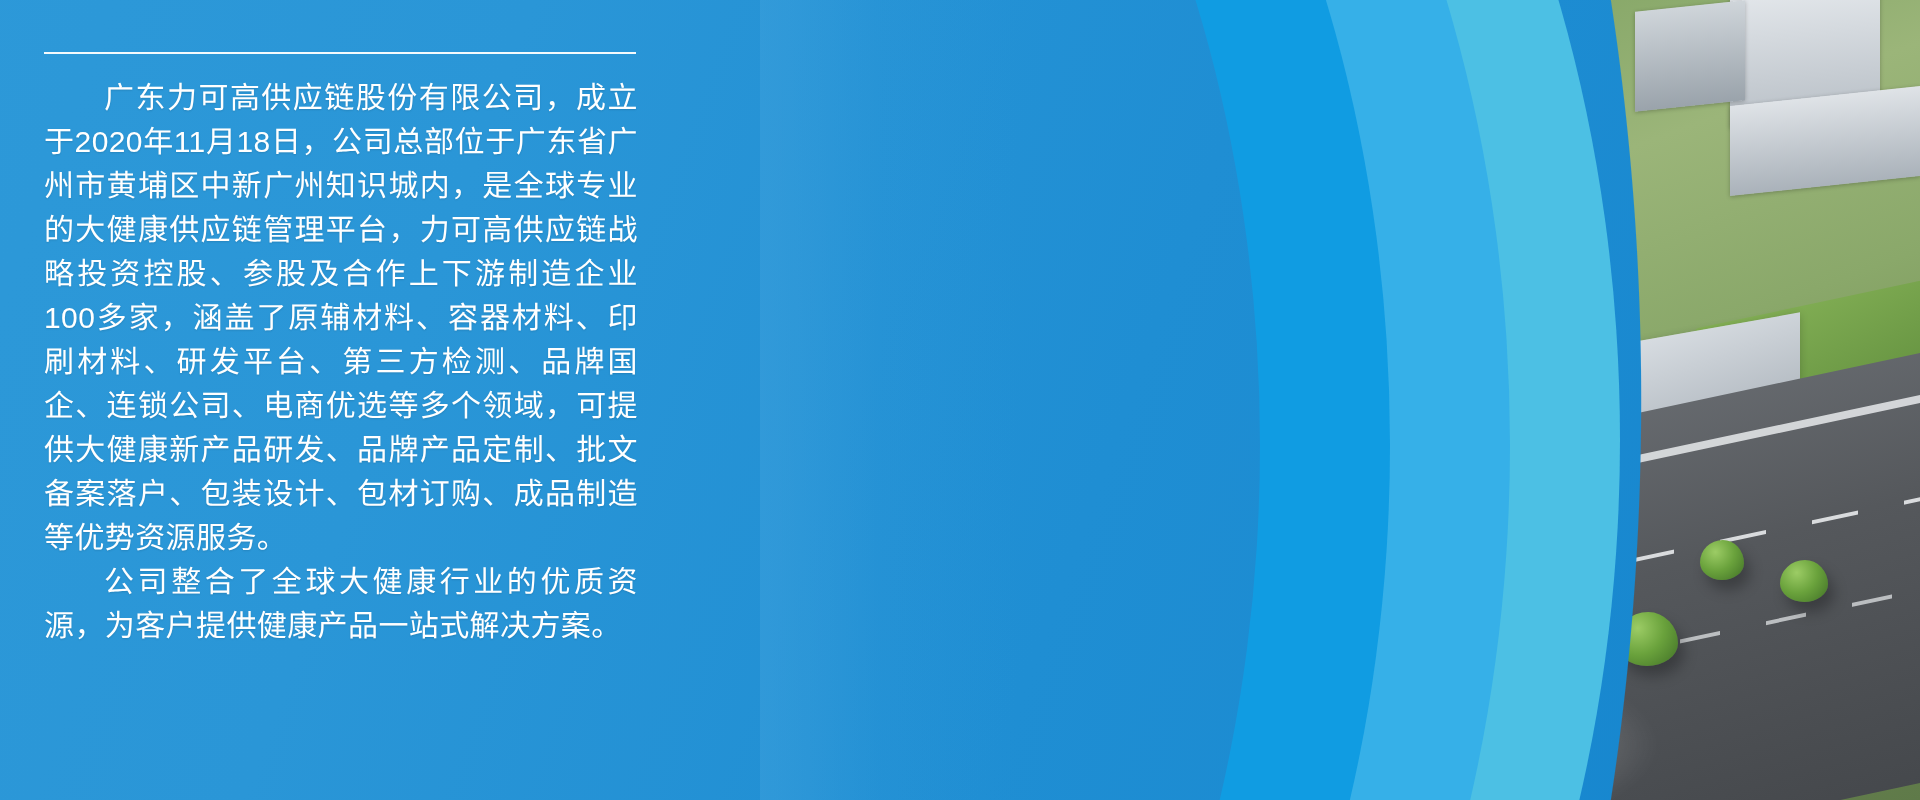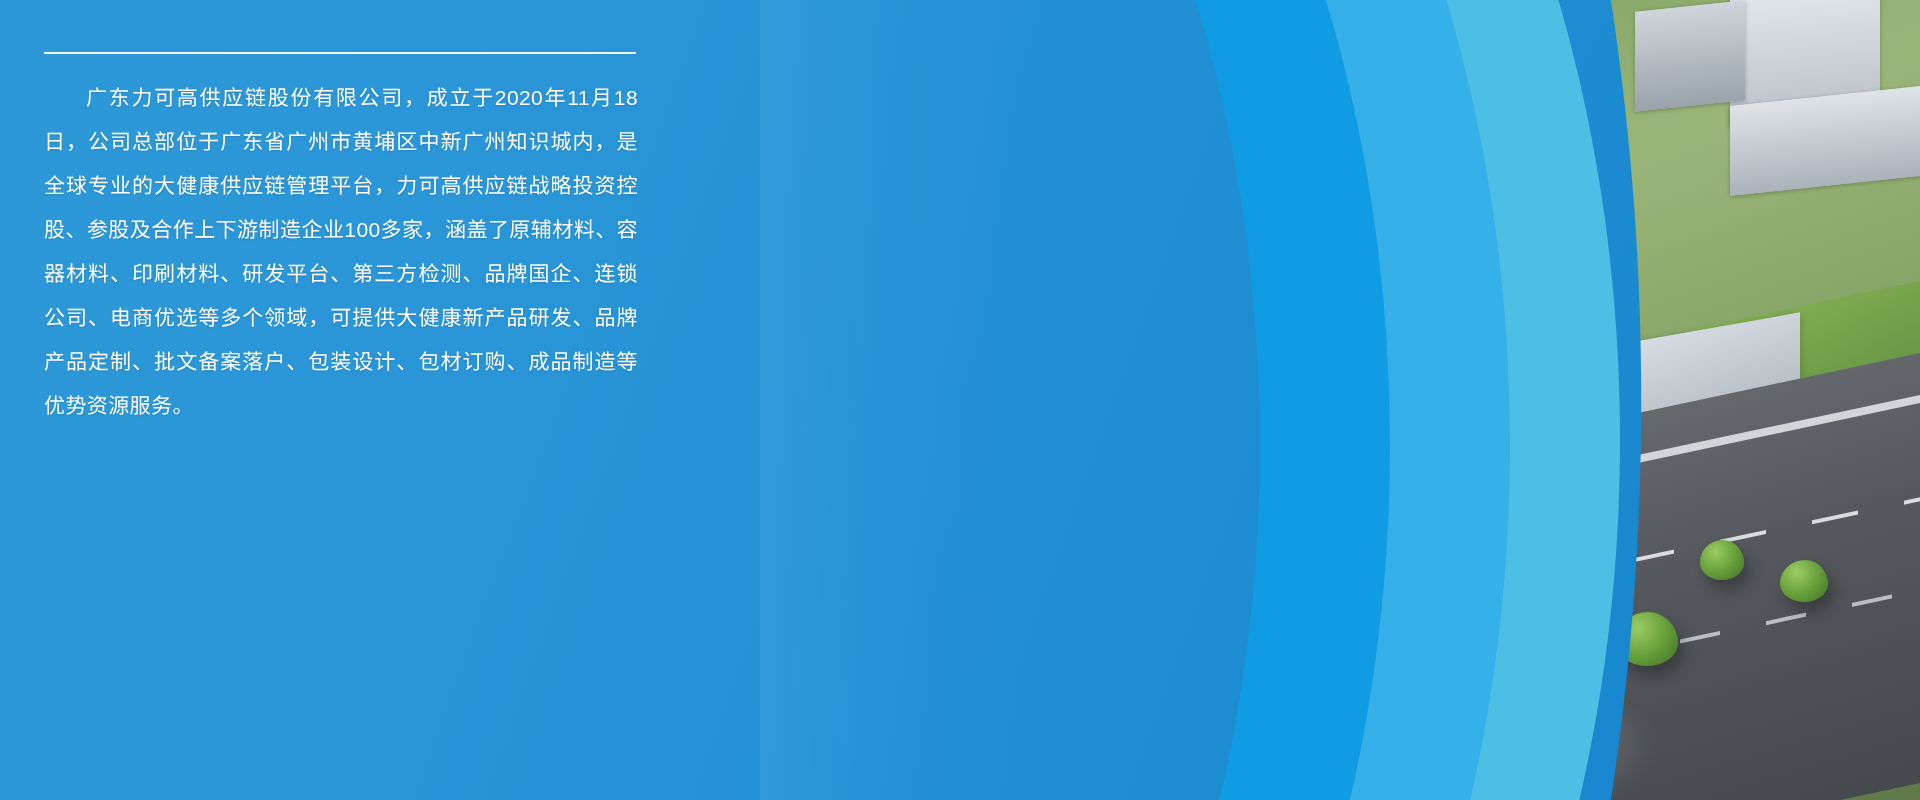--- a/index.html
+++ b/index.html
@@ -323,21 +323,21 @@
     text-shadow: 0 1px 3px rgba(0,0,0,.18);
   }
   #title-rule {
     width: 592px;
     height: 2px;
     background: rgba(255,255,255,.95);
     margin-bottom: 22px;
   }
   .para {
     color: #ffffff;
-    font-size: 21px;
+    font-size: 30px;
     line-height: 44px;
     letter-spacing: .4px;
     text-indent: 2em;
     text-align: justify;
     text-justify: inter-ideograph;
     width: 594px;
     text-shadow: 0 1px 2px rgba(0,0,0,.12);
   }
   .para + .para { margin-top: 0; }
 </style>
@@ -415,15 +415,16 @@
       <div class="car car-dark" style="left:424px; top:392px; width:40px; height:18px;"></div>
 
       <div class="haze"></div>
     </div>
     <div class="photo-tint"></div>
   </div>
 
   <div id="text-col">
     <div id="title-rule"></div>
     <p class="para">广东力可高供应链股份有限公司，成立于2020年11月18日，公司总部位于广东省广州市黄埔区中新广州知识城内，是全球专业的大健康供应链管理平台，力可高供应链战略投资控股、参股及合作上下游制造企业100多家，涵盖了原辅材料、容器材料、印刷材料、研发平台、第三方检测、品牌国企、连锁公司、电商优选等多个领域，可提供大健康新产品研发、品牌产品定制、批文备案落户、包装设计、包材订购、成品制造等优势资源服务。</p>
+    <p class="para">公司整合了全球大健康行业的优质资源，为客户提供健康产品一站式解决方案。</p>
   </div>
 
 </div>
 
 </body></html>

